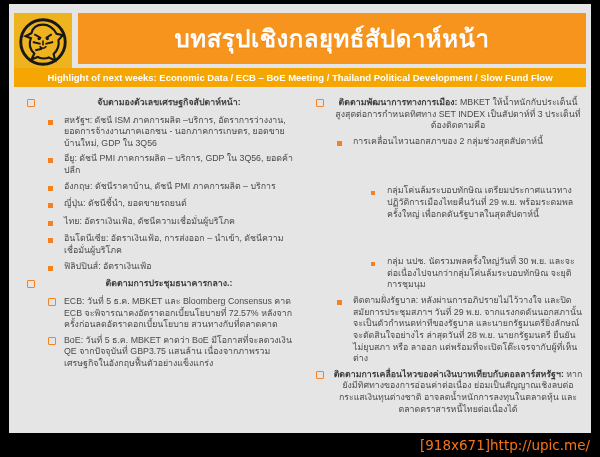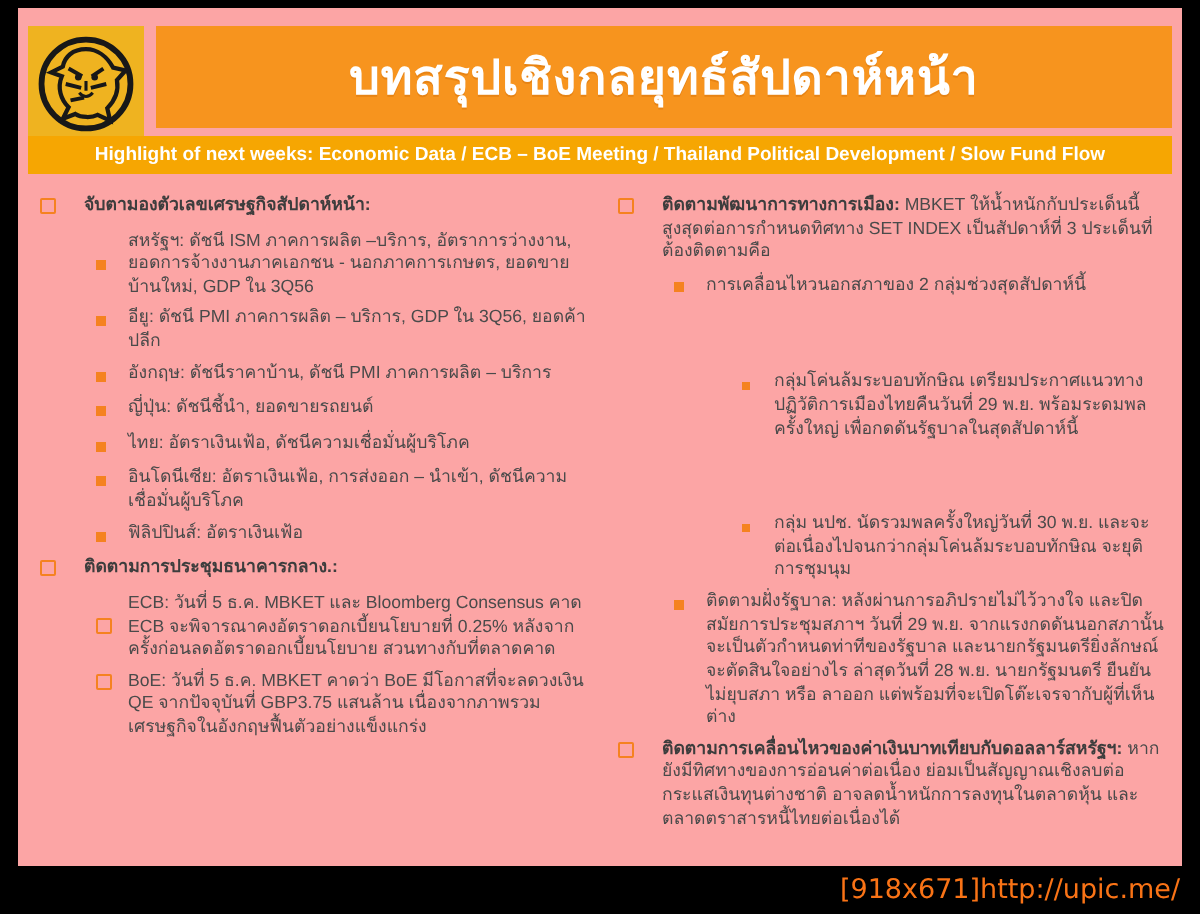--- a/index.html
+++ b/index.html
@@ -1,38 +1,38 @@
 <!DOCTYPE html>
 <html><head>
 <meta charset="utf-8">
 <style>
   html,body{margin:0;padding:0;background:#000;}
   .frame{position:relative;width:600px;height:457px;background:#000;overflow:hidden;
          font-family:"Liberation Sans","DejaVu Sans",sans-serif;}
-  .slide{position:absolute;left:9px;top:4px;width:582px;height:429px;background:#fca5a5;}
+  .slide{position:absolute;left:9px;top:4px;width:582px;height:429px;background:#e5e5e5;}
 
   
   .logo-box{position:absolute;left:5px;top:9px;width:58px;height:58px;}
   .banner{position:absolute;left:69px;top:9px;width:508px;height:51px;background:#F7941E;
           display:flex;align-items:center;justify-content:center;}
   .banner .title{color:#ffffff;font-weight:bold;font-size:24px;letter-spacing:0.5px;
                  text-shadow:0 1px 0 rgba(200,100,0,.35);}
   .subbar{position:absolute;left:5px;top:64px;width:572px;height:19px;background:#F6A602;
           display:flex;align-items:center;justify-content:center;}
   .subbar .subtitle{color:#ffffff;font-weight:bold;font-size:9.5px;white-space:nowrap;}
 
   
   .columns{position:absolute;left:11px;top:91px;width:566px;display:flex;gap:13px;}
   .col{width:276px;color:#4a4a4a;font-size:8.8px;line-height:1.32;text-align:left;}
 
   .item{display:flex;margin-bottom:4px;}
   .item .txt{flex:1;}
   .item .bd{font-weight:bold;color:#3d3d3d;}
-  .item.l1{margin-top:2px;}
-  .item.l1 + .item{margin-top:2px;align-items:center;}
+  .item.l1{margin-top:2px;text-align:center;}
+  .item.l1 + .item{margin-top:2px;}
   .item.l2{margin-left:28px;}
   .item.l3{margin-left:62px;margin-top:36px;}
 
   .bcell{flex:0 0 22px;padding-top:2px;}
   .item.l2 .bcell,.item.l3 .bcell{flex:0 0 16px;}
   .b-outline{display:inline-block;width:6px;height:6px;border:1.6px solid #F58220;border-radius:1px;}
   .b-filled{display:inline-block;width:5px;height:5px;background:#F58220;}
   .item.l3 .b-filled{width:4px;height:4px;}
 
   
@@ -100,21 +100,21 @@
         <div class="item l2">
           <span class="bcell"><span class="b-filled"></span></span>
           <span class="txt">ฟิลิปปินส์: อัตราเงินเฟ้อ</span>
         </div>
         <div class="item l1">
           <span class="bcell"><span class="b-outline"></span></span>
           <span class="txt"><span class="bd">ติดตามการประชุมธนาคารกลาง.:</span> <span></span></span>
         </div>
         <div class="item l2">
           <span class="bcell"><span class="b-outline"></span></span>
-          <span class="txt">ECB: วันที่ 5 ธ.ค. MBKET และ Bloomberg Consensus คาด ECB  จะพิจารณาคงอัตราดอกเบี้ยนโยบายที่ 0.25% หลังจากครั้งก่อนลดอัตราดอกเบี้ยนโยบาย สวนทางกับที่ตลาดคาด</span>
+          <span class="txt">ECB: วันที่ 5 ธ.ค. MBKET และ Bloomberg Consensus คาด ECB  จะพิจารณาคงอัตราดอกเบี้ยนโยบายที่ 72.57% หลังจากครั้งก่อนลดอัตราดอกเบี้ยนโยบาย สวนทางกับที่ตลาดคาด</span>
         </div>
         <div class="item l2">
           <span class="bcell"><span class="b-outline"></span></span>
           <span class="txt">BoE: วันที่ 5 ธ.ค. MBKET  คาดว่า BoE  มีโอกาสที่จะลดวงเงิน QE จากปัจจุบันที่ GBP3.75 แสนล้าน เนื่องจากภาพรวมเศรษฐกิจในอังกฤษฟื้นตัวอย่างแข็งแกร่ง</span>
         </div>
       </div>
 
       <div class="col">
         <div class="item l1">
           <span class="bcell"><span class="b-outline"></span></span>

